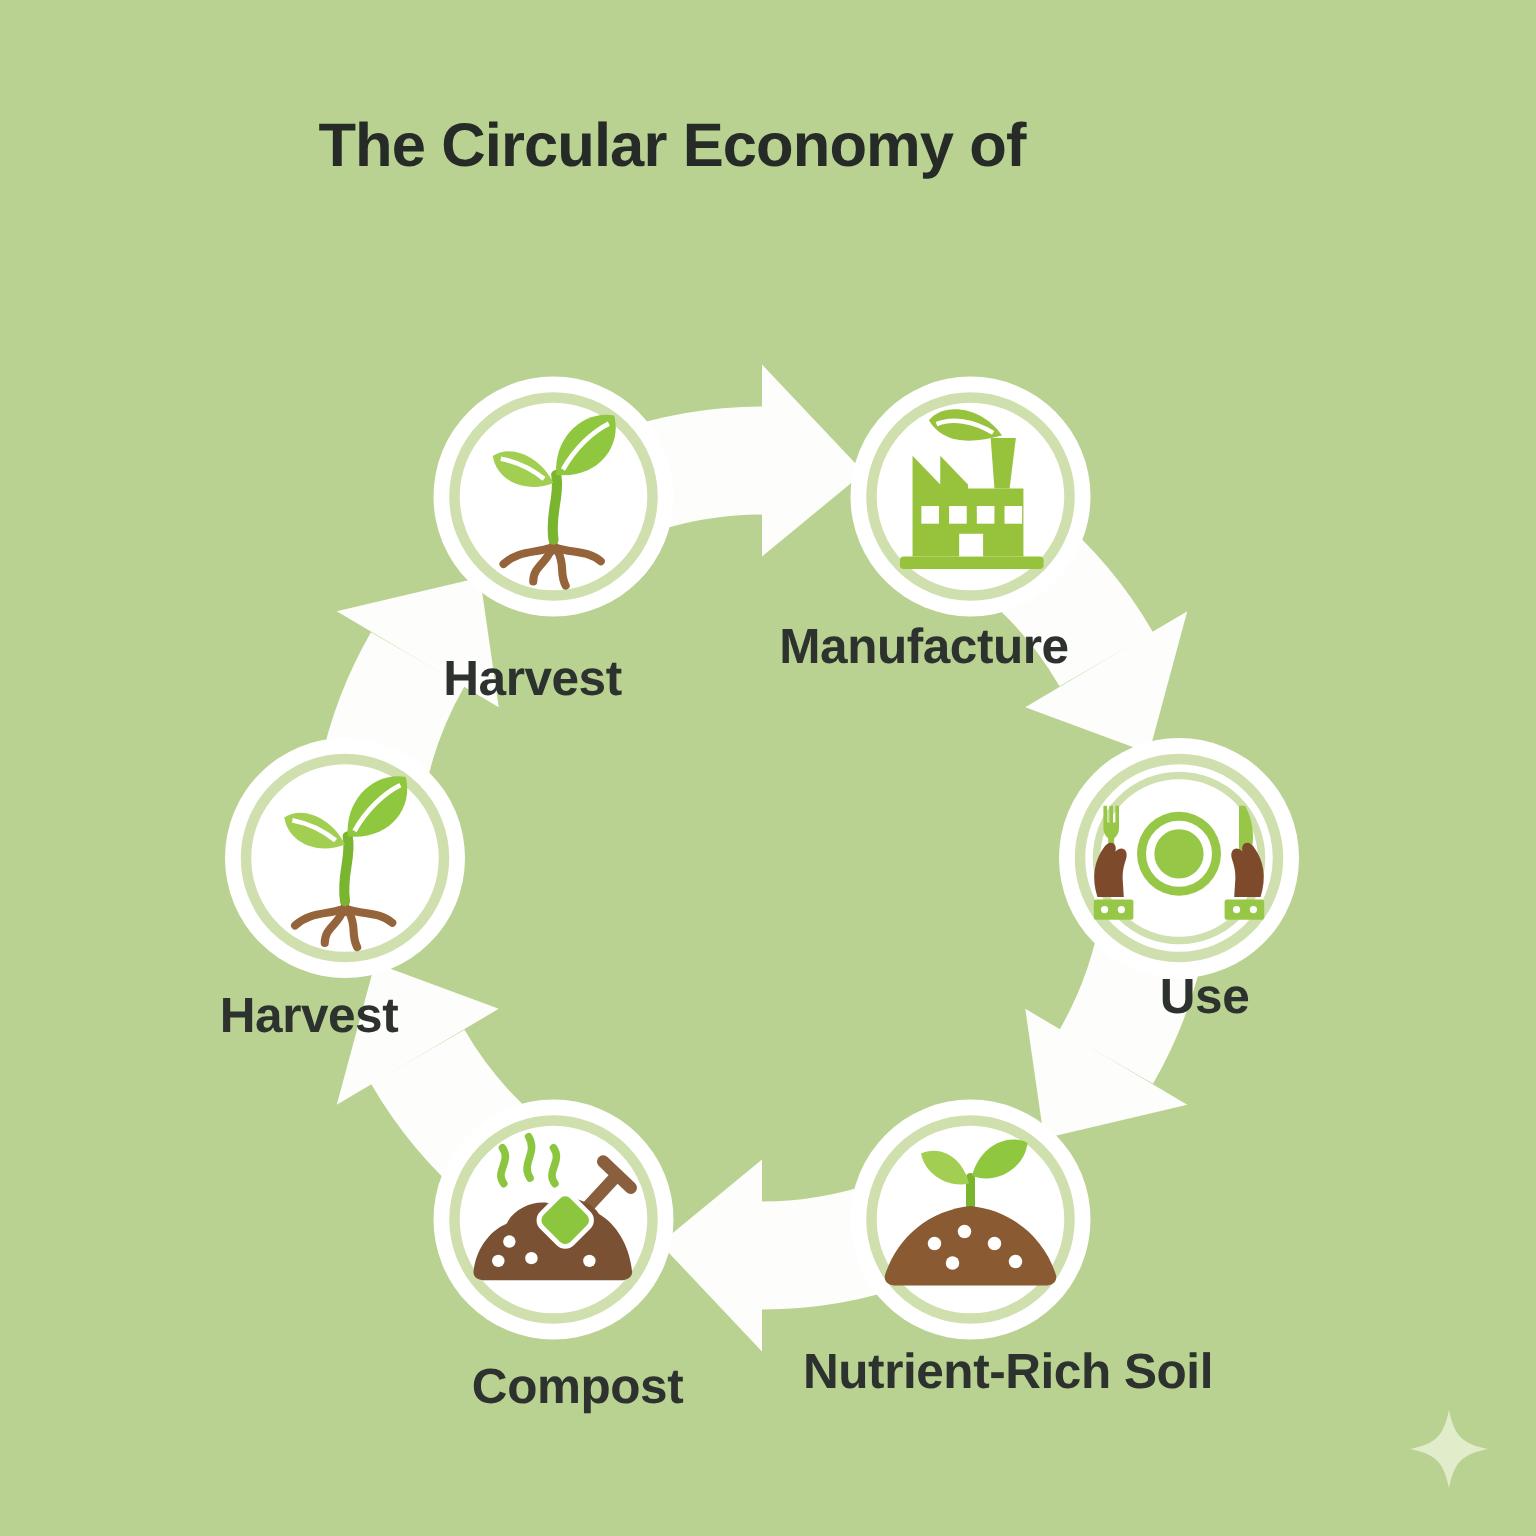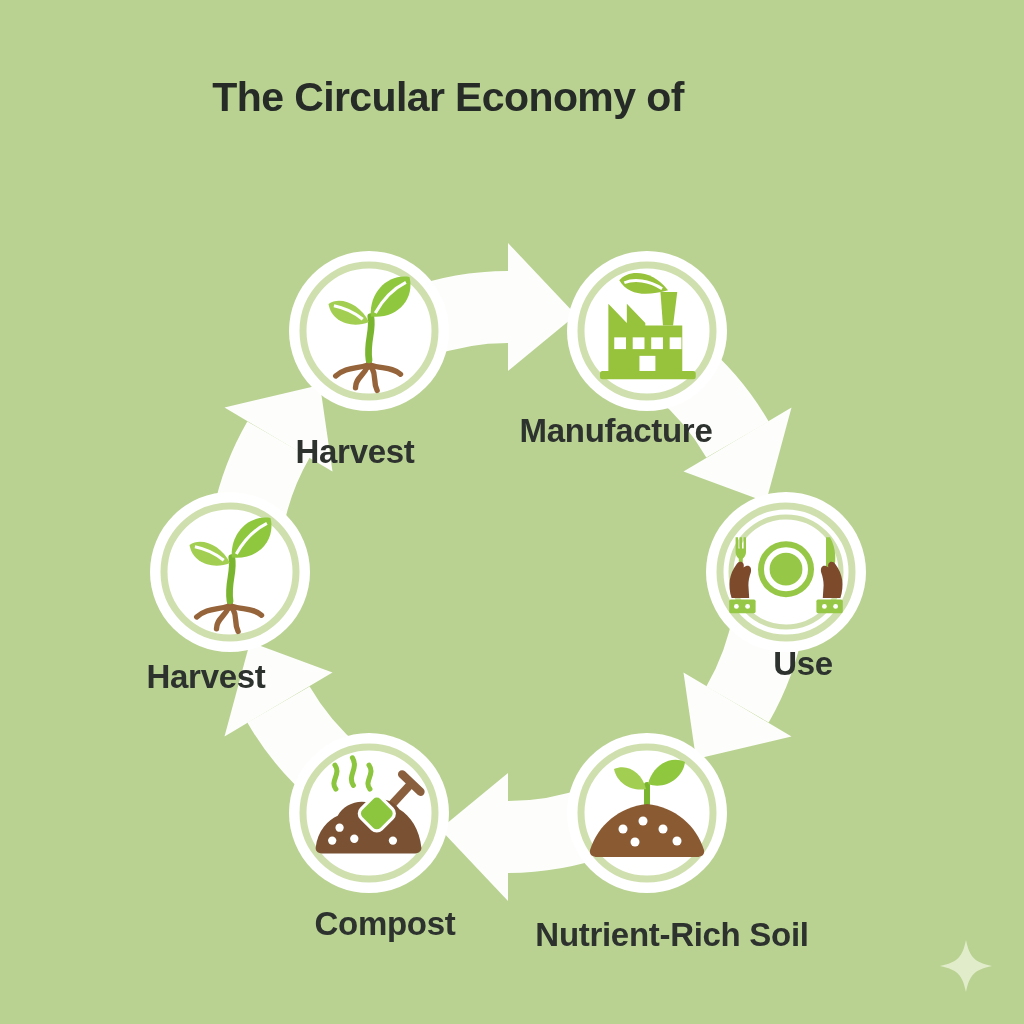--- a/index.html
+++ b/index.html
@@ -16,21 +16,21 @@
   }
   .node-label{
     position:absolute;transform:translate(-50%,-50%);
     color:#2d322f;font-weight:800;font-size:33px;letter-spacing:-0.3px;
     text-align:center;white-space:nowrap;
   }
   .node-label.wrap{white-space:normal;width:276px;line-height:36px;}
   .lbl-harvest-top{left:355px;top:452px;}
   .lbl-manufacture{left:604px;top:431px;margin-left:12px;}
   .lbl-use{left:803px;top:664px;}
-  .lbl-soil{left:672px;top:935px;text-align:center;}
+  .lbl-soil{left:672px;top:914px;text-align:center;}
   .lbl-compost{left:385px;top:924px;}
   .lbl-harvest-left{left:206px;top:677px;}
 </style>
 </head>
 <body>
 
 <div class="canvas">
 
   <svg class="diagram-svg" viewBox="0 0 1024 1024">
 

